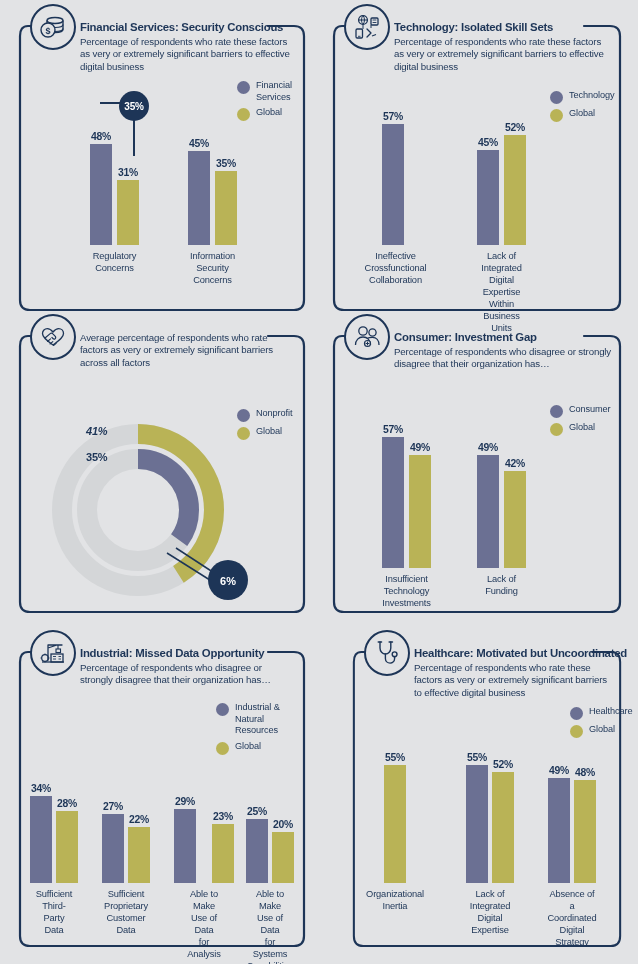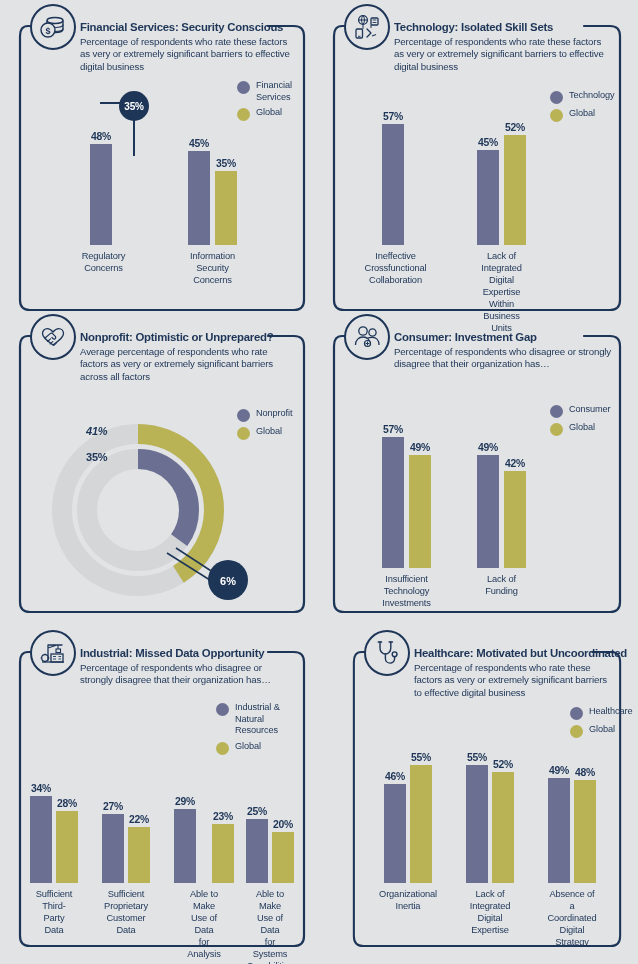--- a/index.html
+++ b/index.html
@@ -147,20 +147,24 @@
       </div>
     </div>
 
     <div class="plot" style="left:62px; top:105px; width:190px; height:126px;">
       <div class="group" style="left:10px; height:126px;">
         <div class="bars">
           <div class="barwrap" style="margin-right:5px;">
             <span class="barval" style="bottom:103px;">48%</span>
             <div class="bar" style="height:101px; background:#6b7093;"></div>
           </div>
+          <div class="barwrap">
+            <span class="barval" style="bottom:67px;">31%</span>
+            <div class="bar" style="height:65px; background:#b9b356;"></div>
+          </div>
         </div>
         <div class="cat">Regulatory
 Concerns</div>
       </div>
 
       <div class="group" style="left:108px; height:126px;">
         <div class="bars">
           <div class="barwrap" style="margin-right:5px;">
             <span class="barval" style="bottom:96px;">45%</span>
             <div class="bar" style="height:94px; background:#6b7093;"></div>
@@ -255,21 +259,20 @@
       </svg>
     </div>
     <div class="panel-icon" style="top:-10px;">
       <svg width="30" height="30" viewBox="0 0 30 30">
         <path d="M15 23 C9 18.5 4.5 15.5 4.5 11.5 C4.5 8.6 6.7 6.6 9.3 6.6 C11.2 6.6 13.1 7.6 15 10 C16.9 7.6 18.8 6.6 20.7 6.6 C23.3 6.6 25.5 8.6 25.5 11.5 C25.5 15.5 21 18.5 15 23 Z" fill="none" stroke="#1d3557" stroke-width="1.3"></path>
         <path d="M7 16 l5.2 -4.4 c0.8 -0.7 2 -0.6 2.7 0.2 l2.4 2.6 c0.6 0.7 0.5 1.7 -0.2 2.3 -0.7 0.5 -1.6 0.4 -2.2 -0.2 l-1.3 -1.3" fill="none" stroke="#1d3557" stroke-width="1.2" stroke-linejoin="round"></path>
         <path d="M9.5 19.5 l3 -2.6 M12 22 l2.8 -2.4 M15.5 23.5 l2.6 -2.2" stroke="#1d3557" stroke-width="1.1" stroke-linecap="round"></path>
       </svg>
     </div>
     <div class="panel-head">
-      <div class="panel-title">Nonprofit: Optimistic or Unprepared?</div>
       <div class="panel-sub">Average percentage of respondents who rate factors as very or extremely significant barriers across all factors</div>
     </div>
 
     <div class="legend" style="left:219px; top:84px;">
       <div class="legend-row">
         <span class="legend-dot" style="background:#6b7093"></span>
         <span class="legend-label">Nonprofit</span>
       </div>
       <div class="legend-row">
         <span class="legend-dot" style="background:#b9b356"></span>
@@ -493,24 +496,20 @@
       </div>
       <div class="legend-row">
         <span class="legend-dot" style="background:#b9b356"></span>
         <span class="legend-label">Global</span>
       </div>
     </div>
 
     <div class="plot" style="left:22px; top:110px; width:250px; height:133px;">
       <div class="group" style="left:10px; height:133px;">
         <div class="bars">
-          <div class="barwrap" style="margin-right:4px;">
-            <span class="barval" style="bottom:101px;">46%</span>
-            <div class="bar" style="height:99px; background:#6b7093;"></div>
-          </div>
           <div class="barwrap">
             <span class="barval" style="bottom:120px;">55%</span>
             <div class="bar" style="height:118px; background:#b9b356;"></div>
           </div>
         </div>
         <div class="cat">Organizational
 Inertia</div>
       </div>
 
       <div class="group" style="left:92px; height:133px;">

